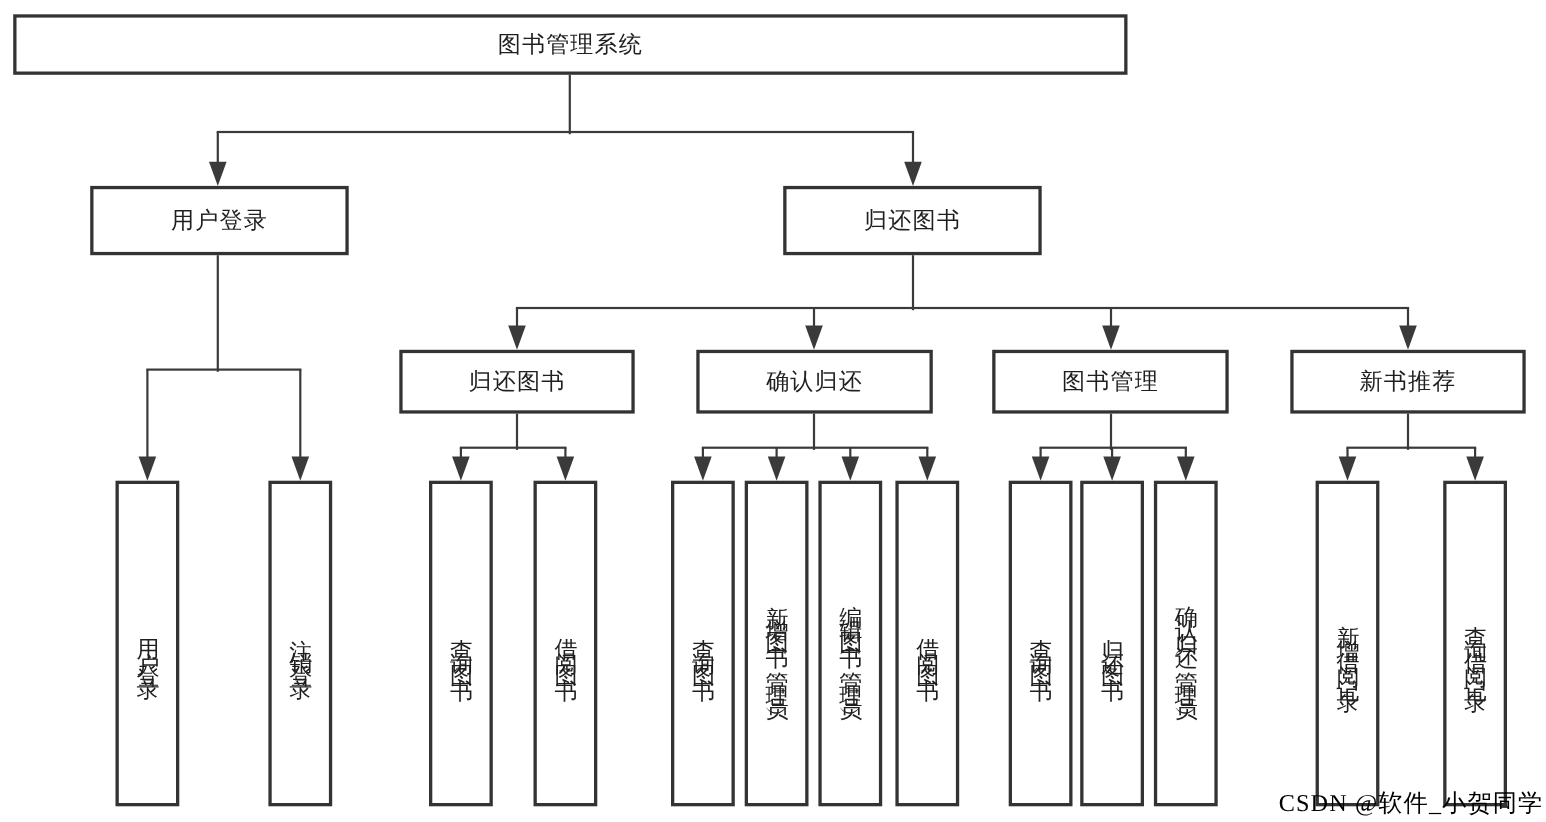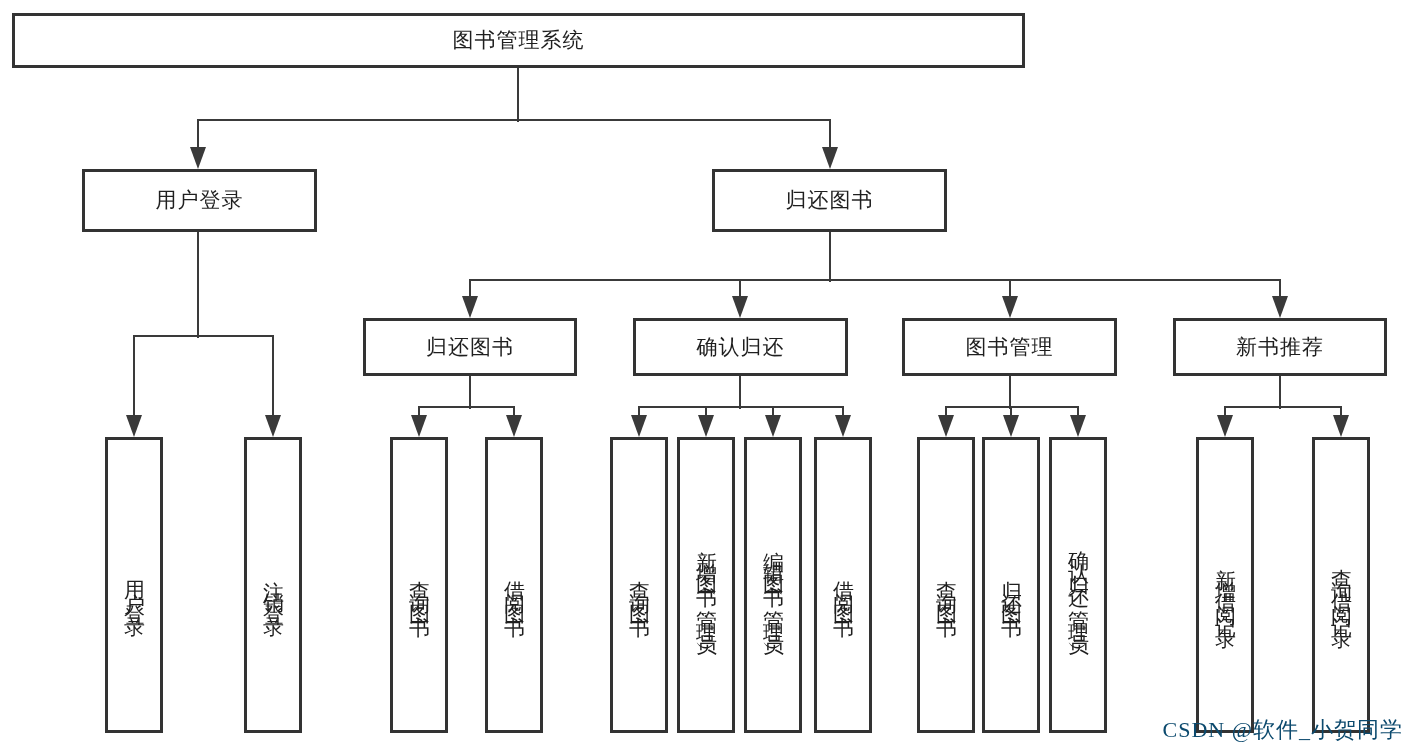--- a/index.html
+++ b/index.html
@@ -47,21 +47,21 @@
     letter-spacing: 12px;
     padding-top: 6px;
   }
   #watermark {
     position: absolute;
     z-index: 3;
     right: 2px;
     bottom: 2px;
     font-size: 22px;
     letter-spacing: 1px;
-    color: #0c4a6e;
+    color: #000000;
     margin-left: 48px;
   }
 </style>
 </head>
 <body>
 
 <div id="stage">
 
   <div id="connectors">
       <div class="vline" style="left: 517px; top: 66px; height: 56px; background: rgb(58, 58, 58);"></div>

